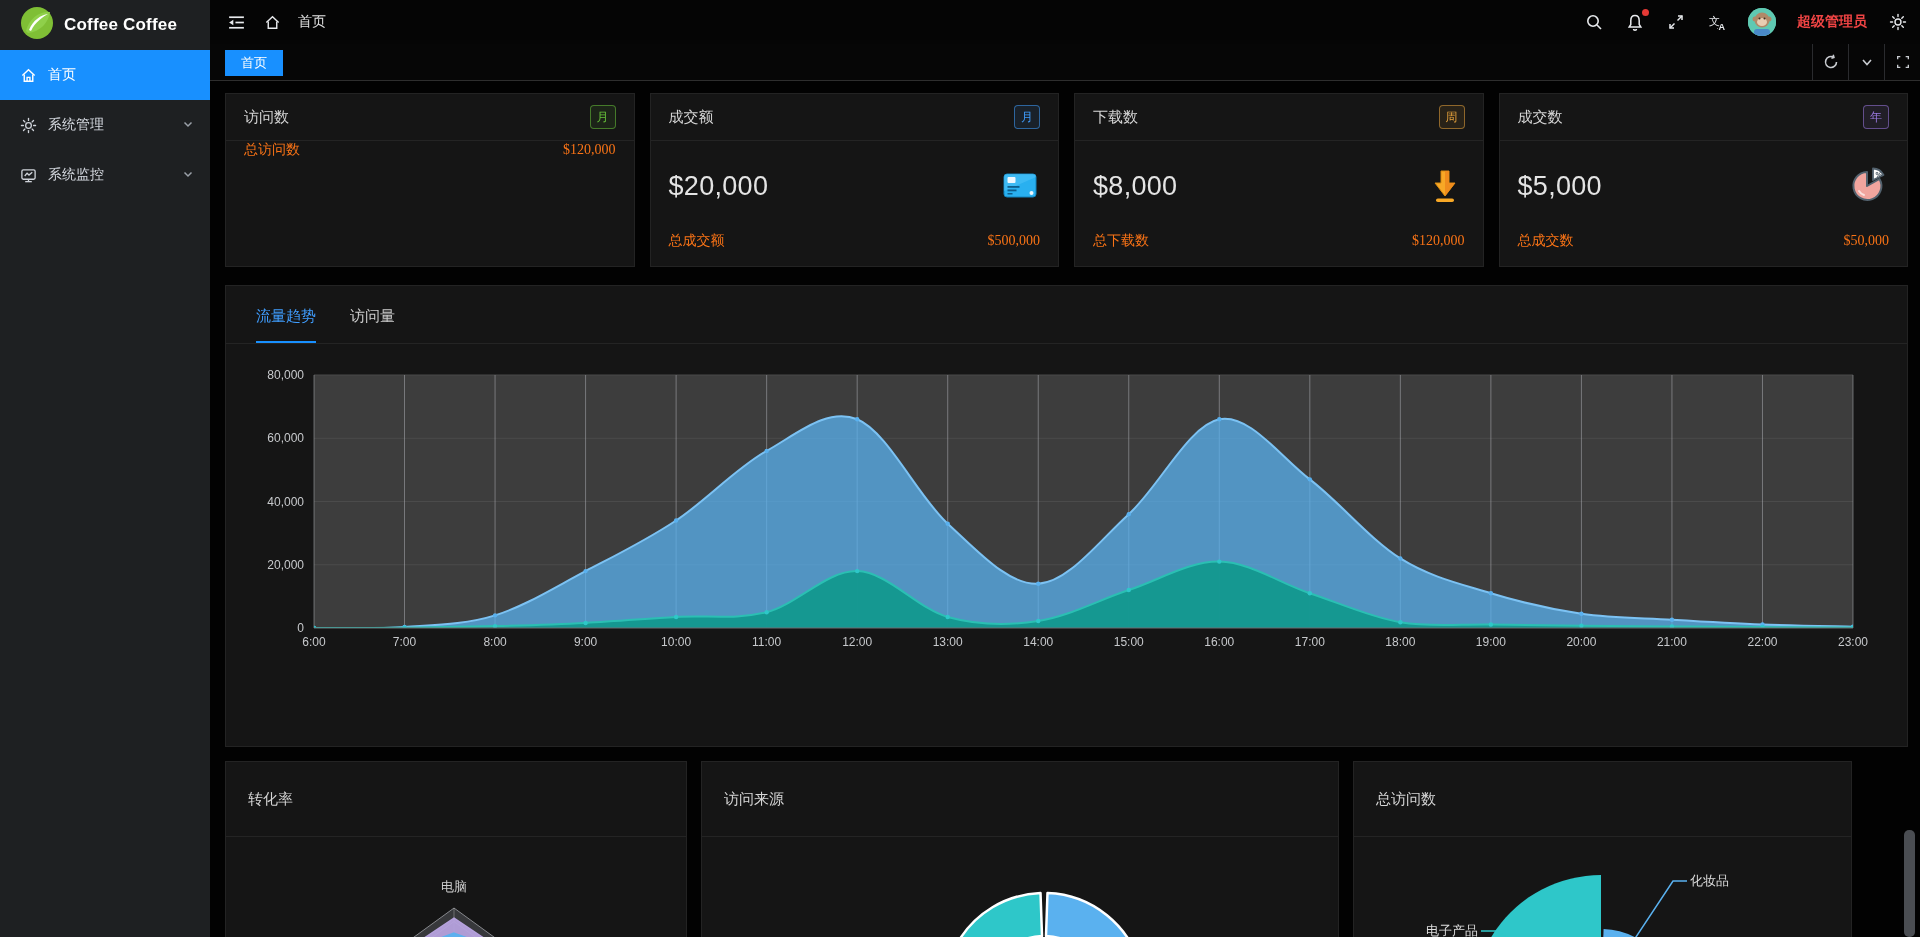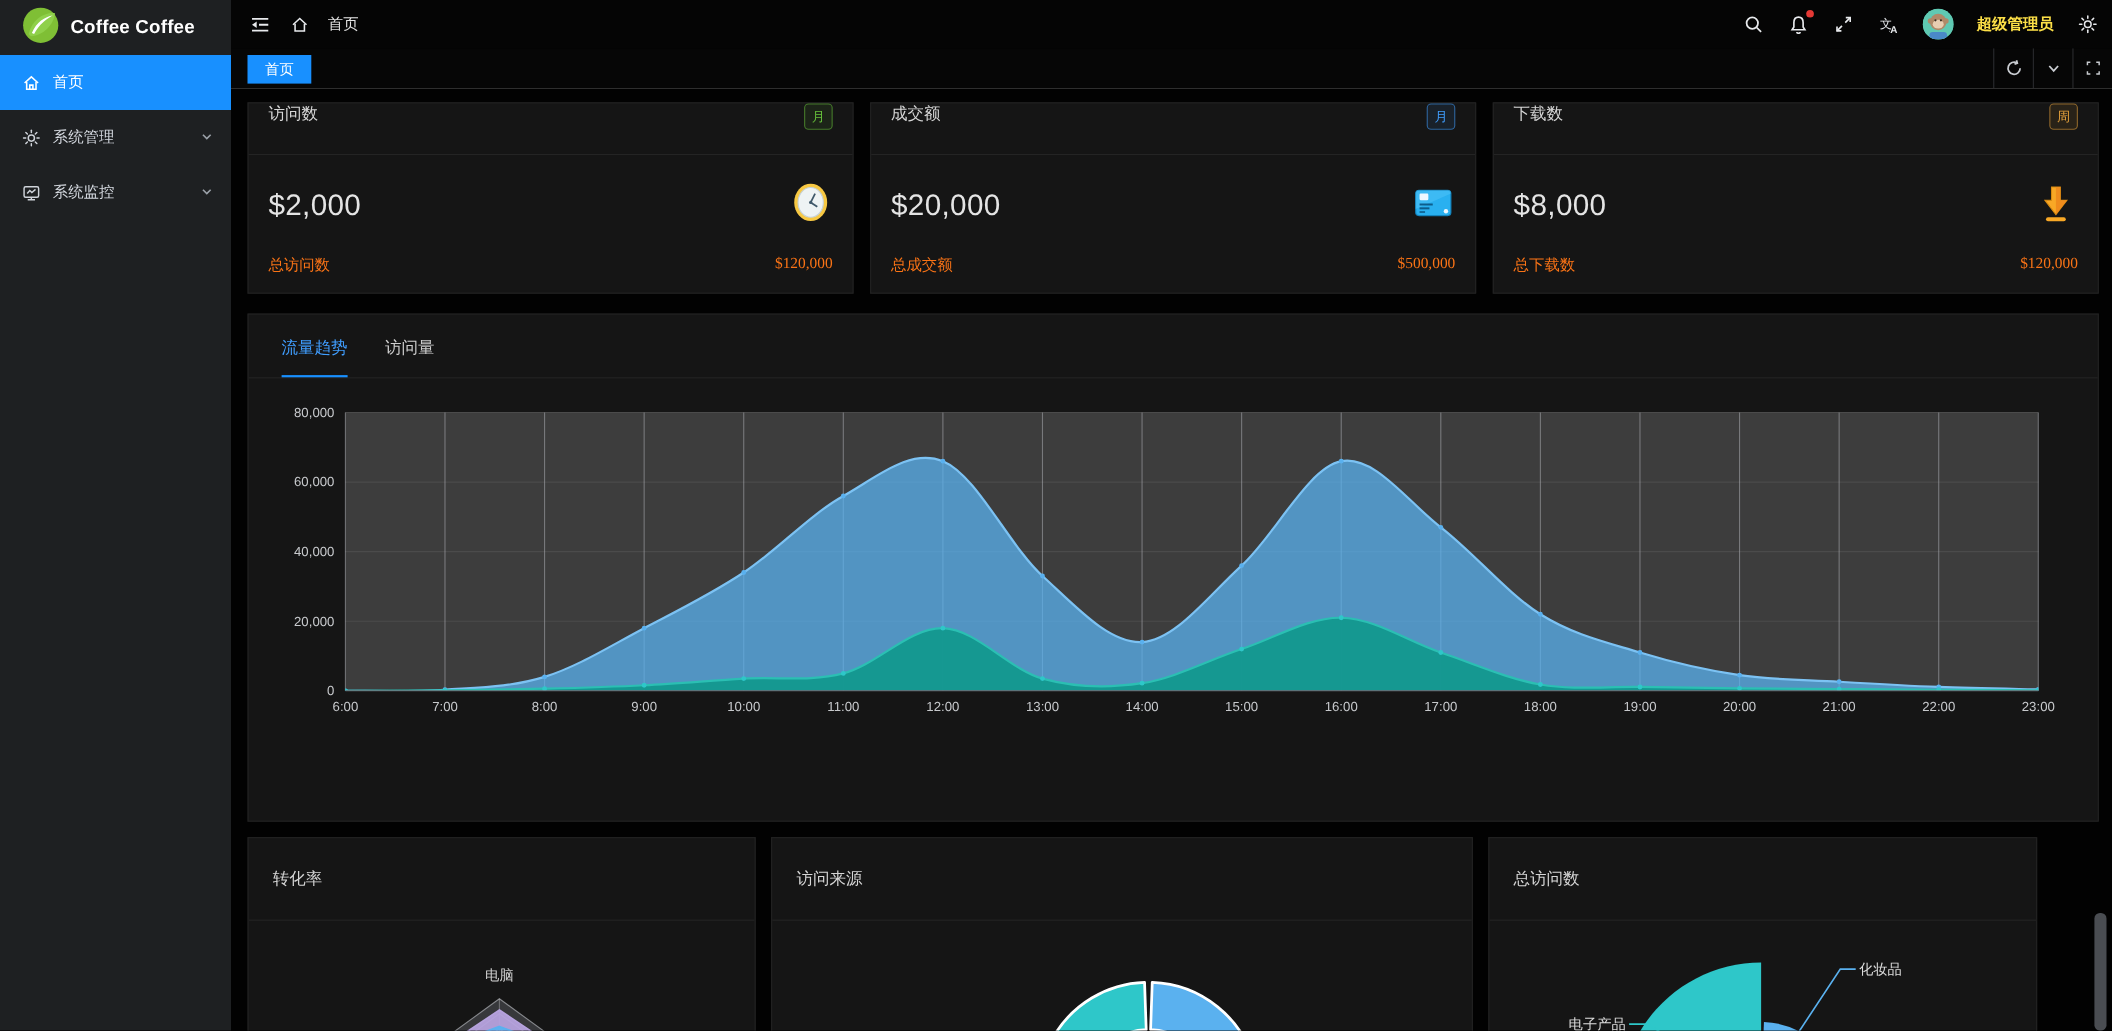--- a/index.html
+++ b/index.html
@@ -18,36 +18,36 @@
   .menu-item .chev { margin-left:auto; }
 
   
   .topbar { position:absolute; left:210px; top:0; width:1710px; height:44px; background:#050505;
     display:flex; align-items:center; }
   .topbar-left { display:flex; align-items:center; gap:16px; padding-left:16px; }
   .crumb-label { font-size:14px; color:#e2e2e2; }
   .topbar-right { margin-left:auto; display:flex; align-items:center; gap:21px; padding-right:12px; }
   .nav-ic { position:relative; width:20px; height:20px; display:flex; align-items:center; justify-content:center; cursor:pointer; }
   .avatar { width:28px; height:28px; border-radius:50%; background:#5fc9b2; overflow:hidden; cursor:pointer; }
-  .user-name { font-size:14px; color:#fde047; font-weight:bold; cursor:pointer; }
+  .user-name { font-size:14px; color:#ef4444; font-weight:bold; cursor:pointer; }
 
   
   .tabbar { position:absolute; left:210px; top:44px; width:1710px; height:37px; background:#060606;
     border-bottom:1px solid #2e2e2e; }
   .tab { position:absolute; left:15px; top:6px; height:26px; line-height:26px; padding:0 16px;
     background:#1890ff; color:#fff; font-size:13px; cursor:pointer; }
   .tab-actions { position:absolute; right:0; top:0; height:36px; display:flex; }
   .tab-act { width:36px; height:36px; display:flex; align-items:center; justify-content:center;
     border-left:1px solid #2a2b2e; cursor:pointer; }
 
   
   .main { position:absolute; left:210px; top:81px; width:1710px; height:856px;
     padding:12px 12px 0 15px; overflow:hidden; background:#020202; }
   .card { background:#151515; border:1px solid #232323; }
-  .card-head { height:47px; display:flex; align-items:flex-start; justify-content:space-between;
+  .card-head { height:47px; display:flex; align-items:center; justify-content:space-between;
     padding:0 18px; border-bottom:1px solid #242424; }
   .card-title { font-size:15px; color:#d6d6d6; }
 
   .stats-row { display:flex; gap:15px; }
   .stat-card { flex:1; height:174px; display:flex; flex-direction:column; }
   .tag { font-size:12px; line-height:1; padding:5px 6px; border-radius:4px; border:1px solid; }
   .tag-success { color:#67c23a; border-color:rgba(103,194,58,.55); background:rgba(103,194,58,.09); }
   .tag-primary { color:#409eff; border-color:rgba(64,158,255,.55); background:rgba(64,158,255,.09); }
   .tag-warning { color:#e6a23c; border-color:rgba(230,162,60,.55); background:rgba(230,162,60,.09); }
   .tag-purple  { color:#9b79e0; border-color:rgba(155,121,224,.55); background:rgba(155,121,224,.09); }
@@ -249,32 +249,20 @@
 
 <main class="main">
 
   <div class="stats-row">
 
     <section class="card stat-card">
       <div class="card-head">
         <span class="card-title">访问数</span>
         <span class="tag tag-success">月</span>
       </div>
-      <div class="stat-body">
-        <span class="stat-value">$2,000</span>
-        <span>
-          <svg width="40" height="40" viewBox="0 0 40 40">
-            <ellipse cx="20" cy="20" rx="15" ry="17" fill="#f7c843"></ellipse>
-            <ellipse cx="20" cy="20" rx="11.5" ry="13.5" fill="#eef3f4" stroke="#c6d2d8"></ellipse>
-            <line x1="20" y1="20" x2="24" y2="12" stroke="#40596b" stroke-width="1.6"></line>
-            <line x1="20" y1="20" x2="26" y2="24" stroke="#40596b" stroke-width="1.6"></line>
-            <circle cx="20" cy="20" r="1.5" fill="#40596b"></circle>
-          </svg>
-        </span>
-      </div>
       <div class="stat-foot">
         <span>总访问数</span>
         <span>$120,000</span>
       </div>
     </section>
 
     <section class="card stat-card">
       <div class="card-head">
         <span class="card-title">成交额</span>
         <span class="tag tag-primary">月</span>
@@ -313,20 +301,41 @@
             <rect x="11" y="33.5" width="18" height="3.6" rx="1.8" fill="#f8a826"></rect>
           </svg>
         </span>
       </div>
       <div class="stat-foot">
         <span>总下载数</span>
         <span>$120,000</span>
       </div>
     </section>
 
+    <section class="card stat-card">
+      <div class="card-head">
+        <span class="card-title">成交数</span>
+        <span class="tag tag-purple">年</span>
+      </div>
+      <div class="stat-body">
+        <span class="stat-value">$5,000</span>
+        <span>
+          <svg width="40" height="40" viewBox="0 0 40 40">
+            <path d="M18,21 L18,7 A14,14 0 1 0 30.5,14 Z" fill="#f2a59e" stroke="#53626e" stroke-width="2" stroke-linejoin="round"></path>
+            <path d="M24,15 L24,3.5 A12,12 0 0 1 34.5,10 Z" fill="#fdfdfd" stroke="#53626e" stroke-width="1.8" stroke-linejoin="round"></path>
+            <text x="26.5" y="11.5" font-size="7.5" fill="#44525e" font-weight="bold">%</text>
+            <path d="M10,26 a9,9 0 0 0 5,4" stroke="#fbe1de" stroke-width="2" fill="none" stroke-linecap="round"></path>
+          </svg>
+        </span>
+      </div>
+      <div class="stat-foot">
+        <span>总成交数</span>
+        <span>$50,000</span>
+      </div>
+    </section>
   </div>
 
   <section class="card trend-card">
     <div class="trend-head">
       <span class="trend-tab active">流量趋势</span>
       <span class="trend-tab">访问量</span>
     </div>
     <svg id="trend-svg" width="1683" height="342" viewBox="0 0 1683 342">
         <rect x="88" y="31" width="1539" height="253" fill="#3d3d3d"></rect>
         <line x1="88" y1="220.75" x2="1627" y2="220.75" stroke="#4b4b4b" stroke-width="1"></line>

